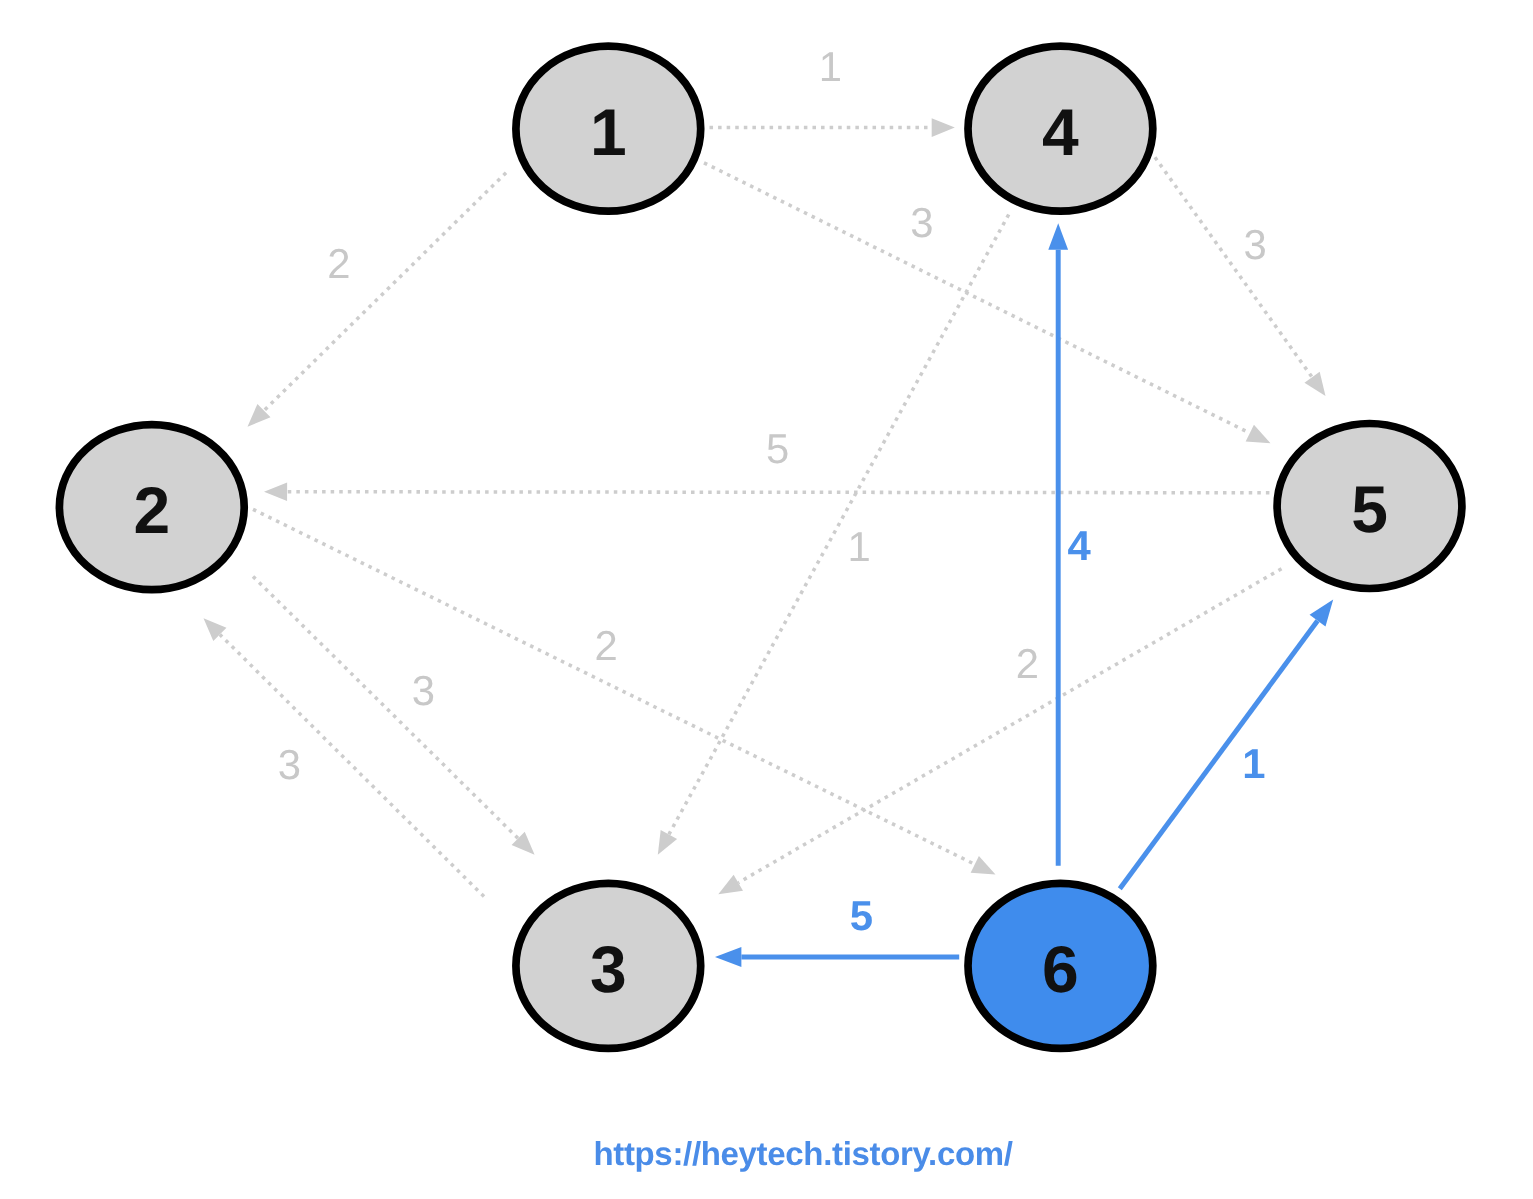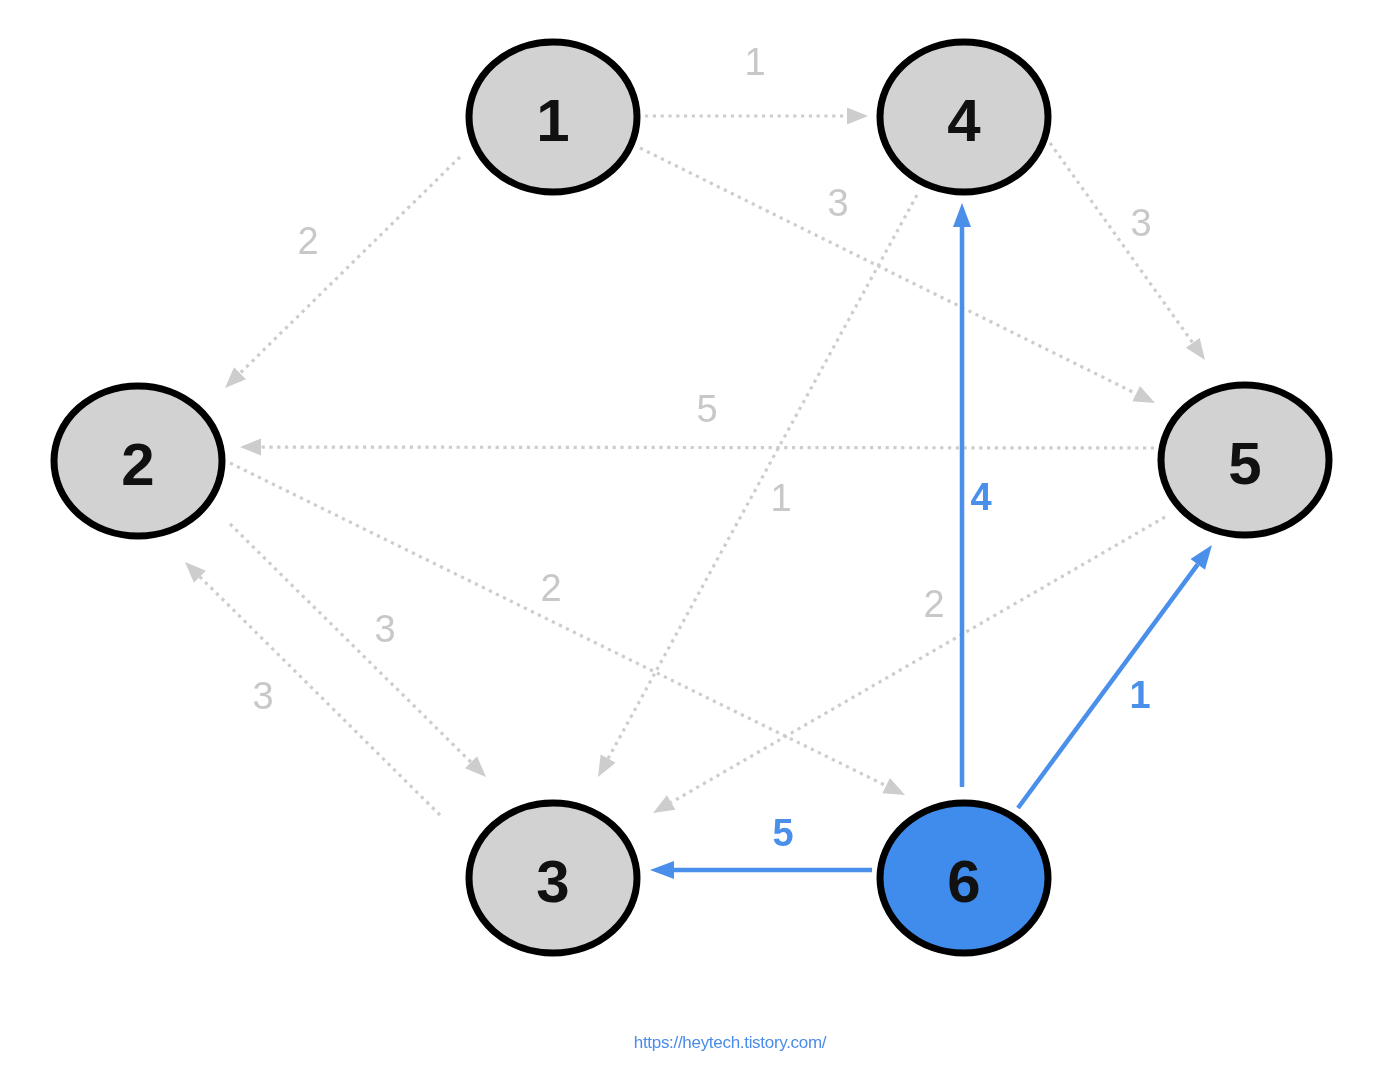--- a/index.html
+++ b/index.html
@@ -26,22 +26,22 @@
   }
   .edge-weight {
     font-family: "Liberation Sans", sans-serif;
   }
   .footer-url {
     position: absolute;
     top: 1033px;
     left: 730px;
     transform: translateX(-50%);
     font-family: "Liberation Sans", sans-serif;
-    font-weight: 400;
-    font-size: 17px;
+    font-weight: 700;
+    font-size: 30px;
     letter-spacing: -0.3px;
     white-space: nowrap;
   }
 </style>
 </head>
 <body>
 
 <div class="stage">
   <svg class="graph" width="1394" height="1090" viewBox="0 0 1394 1090">
       <g>

